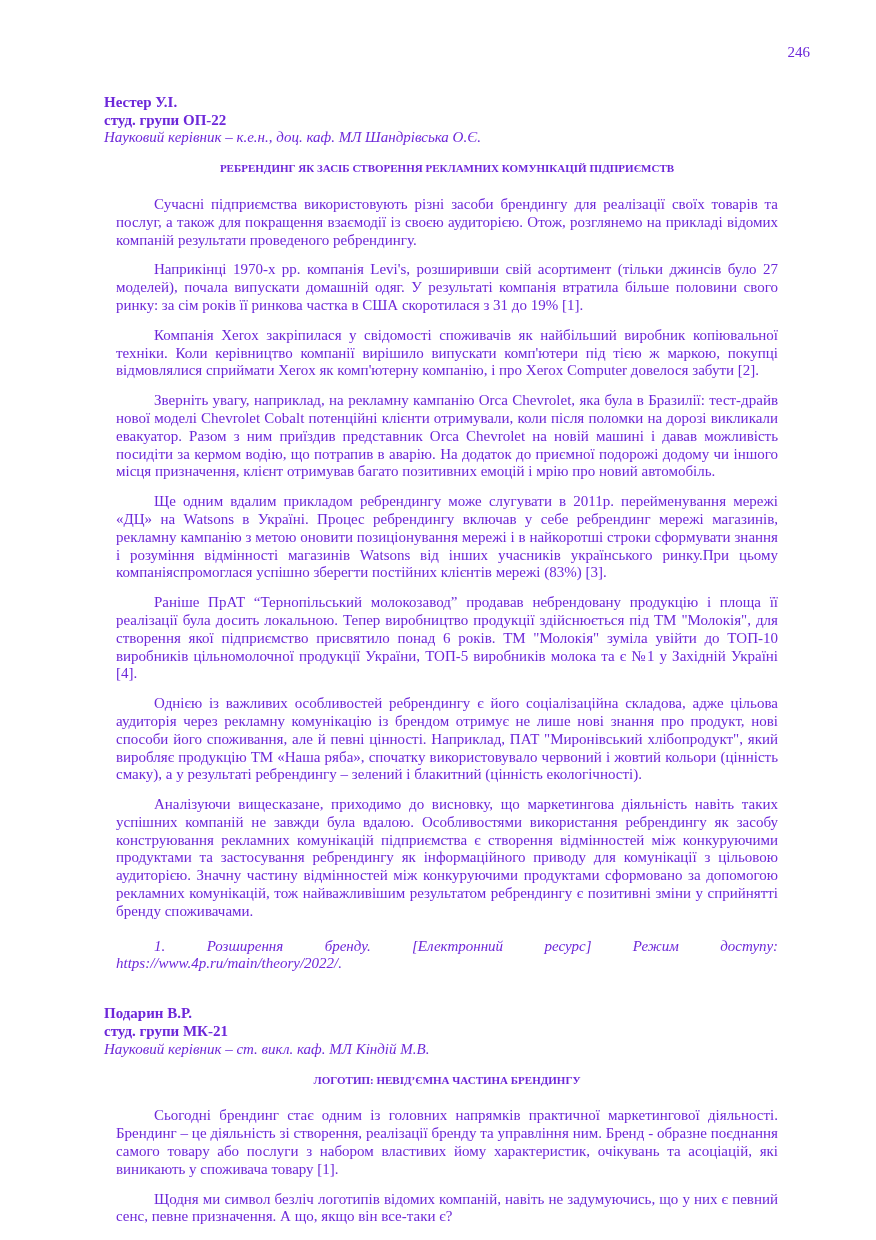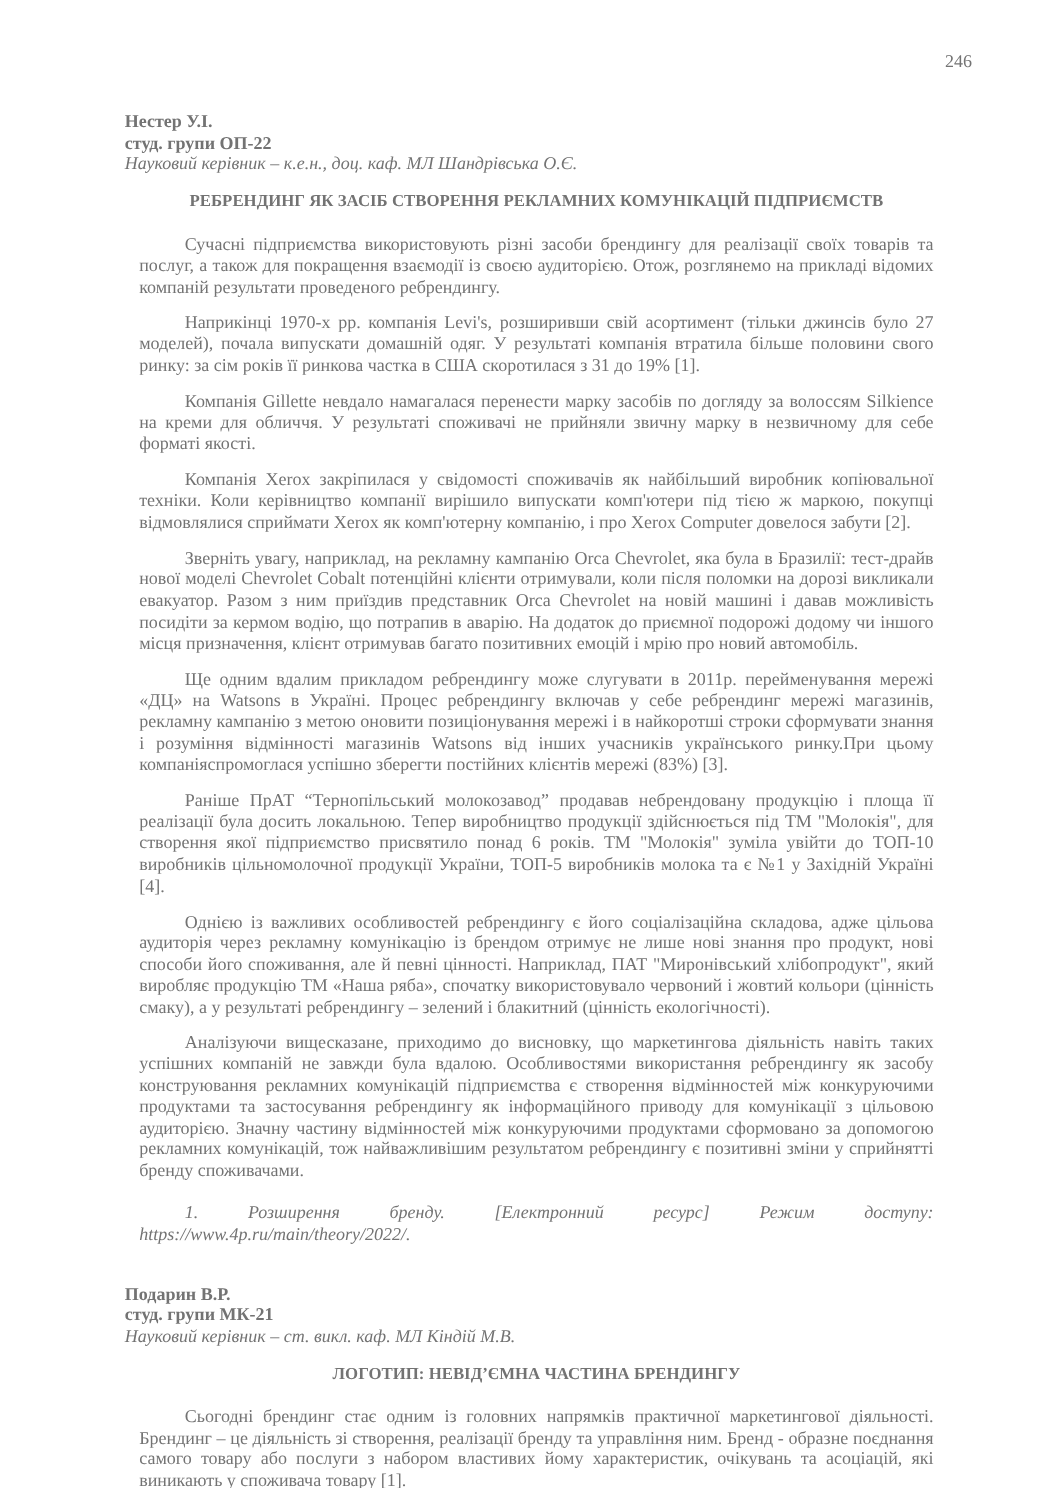--- a/index.html
+++ b/index.html
@@ -3,36 +3,36 @@
 <meta charset="utf-8">
 <style>
   * { box-sizing: border-box; }
   html, body { margin: 0; padding: 0; background: #ffffff; }
   .page {
     position: relative;
     width: 876px;
     height: 1240px;
     margin: 0 auto;
     background: #ffffff;
-    color: #737373;
+    color: #6d28d9;
     font-family: "Liberation Serif", "DejaVu Serif", serif;
     font-size: 15px;
     line-height: 17.8px;
     padding: 44px 86px 6px 104px;
     overflow: hidden;
   }
   .page-number {
     text-align: right;
     margin-right: -20px;
   }
   .byline { text-align: left; margin-top: 32px; }
   .byline-bold { font-weight: bold; }
   .byline-italic { font-style: italic; }
   .article-title {
-    font-size: 14px;
+    font-size: 11px;
     font-weight: bold;
     text-align: center;
     margin: 13px 0 18px 0;
     line-height: 17.8px;
   }
   .para {
     margin: 12px;
     text-align: justify;
     text-indent: 38px;
   }
@@ -51,21 +51,20 @@
       <div class="byline-bold">Нестер У.І.</div>
       <div class="byline-bold">студ. групи ОП-22</div>
       <div class="byline-italic">Науковий керівник – к.е.н., доц. каф. МЛ Шандрівська О.Є.</div>
     </div>
 
     <h1 class="article-title">РЕБРЕНДИНГ ЯК ЗАСІБ СТВОРЕННЯ РЕКЛАМНИХ КОМУНІКАЦІЙ ПІДПРИЄМСТВ</h1>
 
     <div class="article-body">
       <p class="para">Сучасні підприємства використовують різні засоби брендингу для реалізації своїх товарів та послуг, а також для покращення взаємодії із своєю аудиторією. Отож, розглянемо на прикладі відомих компаній результати проведеного ребрендингу.</p>
       <p class="para">Наприкінці 1970-х рр. компанія Levi's, розширивши свій асортимент (тільки джинсів було 27 моделей), почала випускати домашній одяг. У результаті компанія втратила більше половини свого ринку: за сім років її ринкова частка в США скоротилася з 31 до 19% [1].</p>
-      <p class="para">Компанія Gillette невдало намагалася перенести марку засобів по догляду за волоссям Silkience на креми для обличчя. У результаті споживачі не прийняли звичну марку в незвичному для себе форматі якості.</p>
       <p class="para">Компанія Xerox закріпилася у свідомості споживачів як найбільший виробник копіювальної техніки. Коли керівництво компанії вирішило випускати комп'ютери під тією ж маркою, покупці відмовлялися сприймати Xerox як комп'ютерну компанію, і про Xerox Computer довелося забути [2].</p>
       <p class="para">Зверніть увагу, наприклад, на рекламну кампанію Orca Chevrolet, яка була в Бразилії: тест-драйв нової моделі Chevrolet Cobalt потенційні клієнти отримували, коли після поломки на дорозі викликали евакуатор. Разом з ним приїздив представник Orca Chevrolet на новій машині і давав можливість посидіти за кермом водію, що потрапив в аварію. На додаток до приємної подорожі додому чи іншого місця призначення, клієнт отримував багато позитивних емоцій і мрію про новий автомобіль.</p>
       <p class="para">Ще одним вдалим прикладом ребрендингу може слугувати в 2011р. перейменування мережі «ДЦ» на Watsons в Україні. Процес ребрендингу включав у себе ребрендинг мережі магазинів, рекламну кампанію з метою оновити позиціонування мережі і в найкоротші строки сформувати знання і розуміння відмінності магазинів Watsons від інших учасників українського ринку.При цьому компаніяспромоглася успішно зберегти постійних клієнтів мережі (83%) [3].</p>
       <p class="para">Раніше ПрАТ “Тернопільський молокозавод” продавав небрендовану продукцію і площа її реалізації була досить локальною. Тепер виробництво продукції здійснюється під ТМ "Молокія", для створення якої підприємство присвятило понад 6 років. ТМ "Молокія" зуміла увійти до ТОП-10 виробників цільномолочної продукції України, ТОП-5 виробників молока та є №1 у Західній Україні [4].</p>
       <p class="para">Однією із важливих особливостей ребрендингу є його соціалізаційна складова, адже цільова аудиторія через рекламну комунікацію із брендом отримує не лише нові знання про продукт, нові способи його споживання, але й певні цінності. Наприклад, ПАТ "Миронівський хлібопродукт", який виробляє продукцію ТМ «Наша ряба», спочатку використовувало червоний і жовтий кольори (цінність смаку), а у результаті ребрендингу – зелений і блакитний (цінність екологічності).</p>
       <p class="para">Аналізуючи вищесказане, приходимо до висновку, що маркетингова діяльність навіть таких успішних компаній не завжди була вдалою. Особливостями використання ребрендингу як засобу конструювання рекламних комунікацій підприємства є створення відмінностей між конкуруючими продуктами та застосування ребрендингу як інформаційного приводу для комунікації з цільовою аудиторією. Значну частину відмінностей між конкуруючими продуктами сформовано за допомогою рекламних комунікацій, тож найважливішим результатом ребрендингу є позитивні зміни у сприйнятті бренду споживачами.</p>
     </div>
 
     <div class="references">
       <p class="para">1. Розширення бренду. [Електронний ресурс] Режим доступу: https://www.4p.ru/main/theory/2022/.</p>

